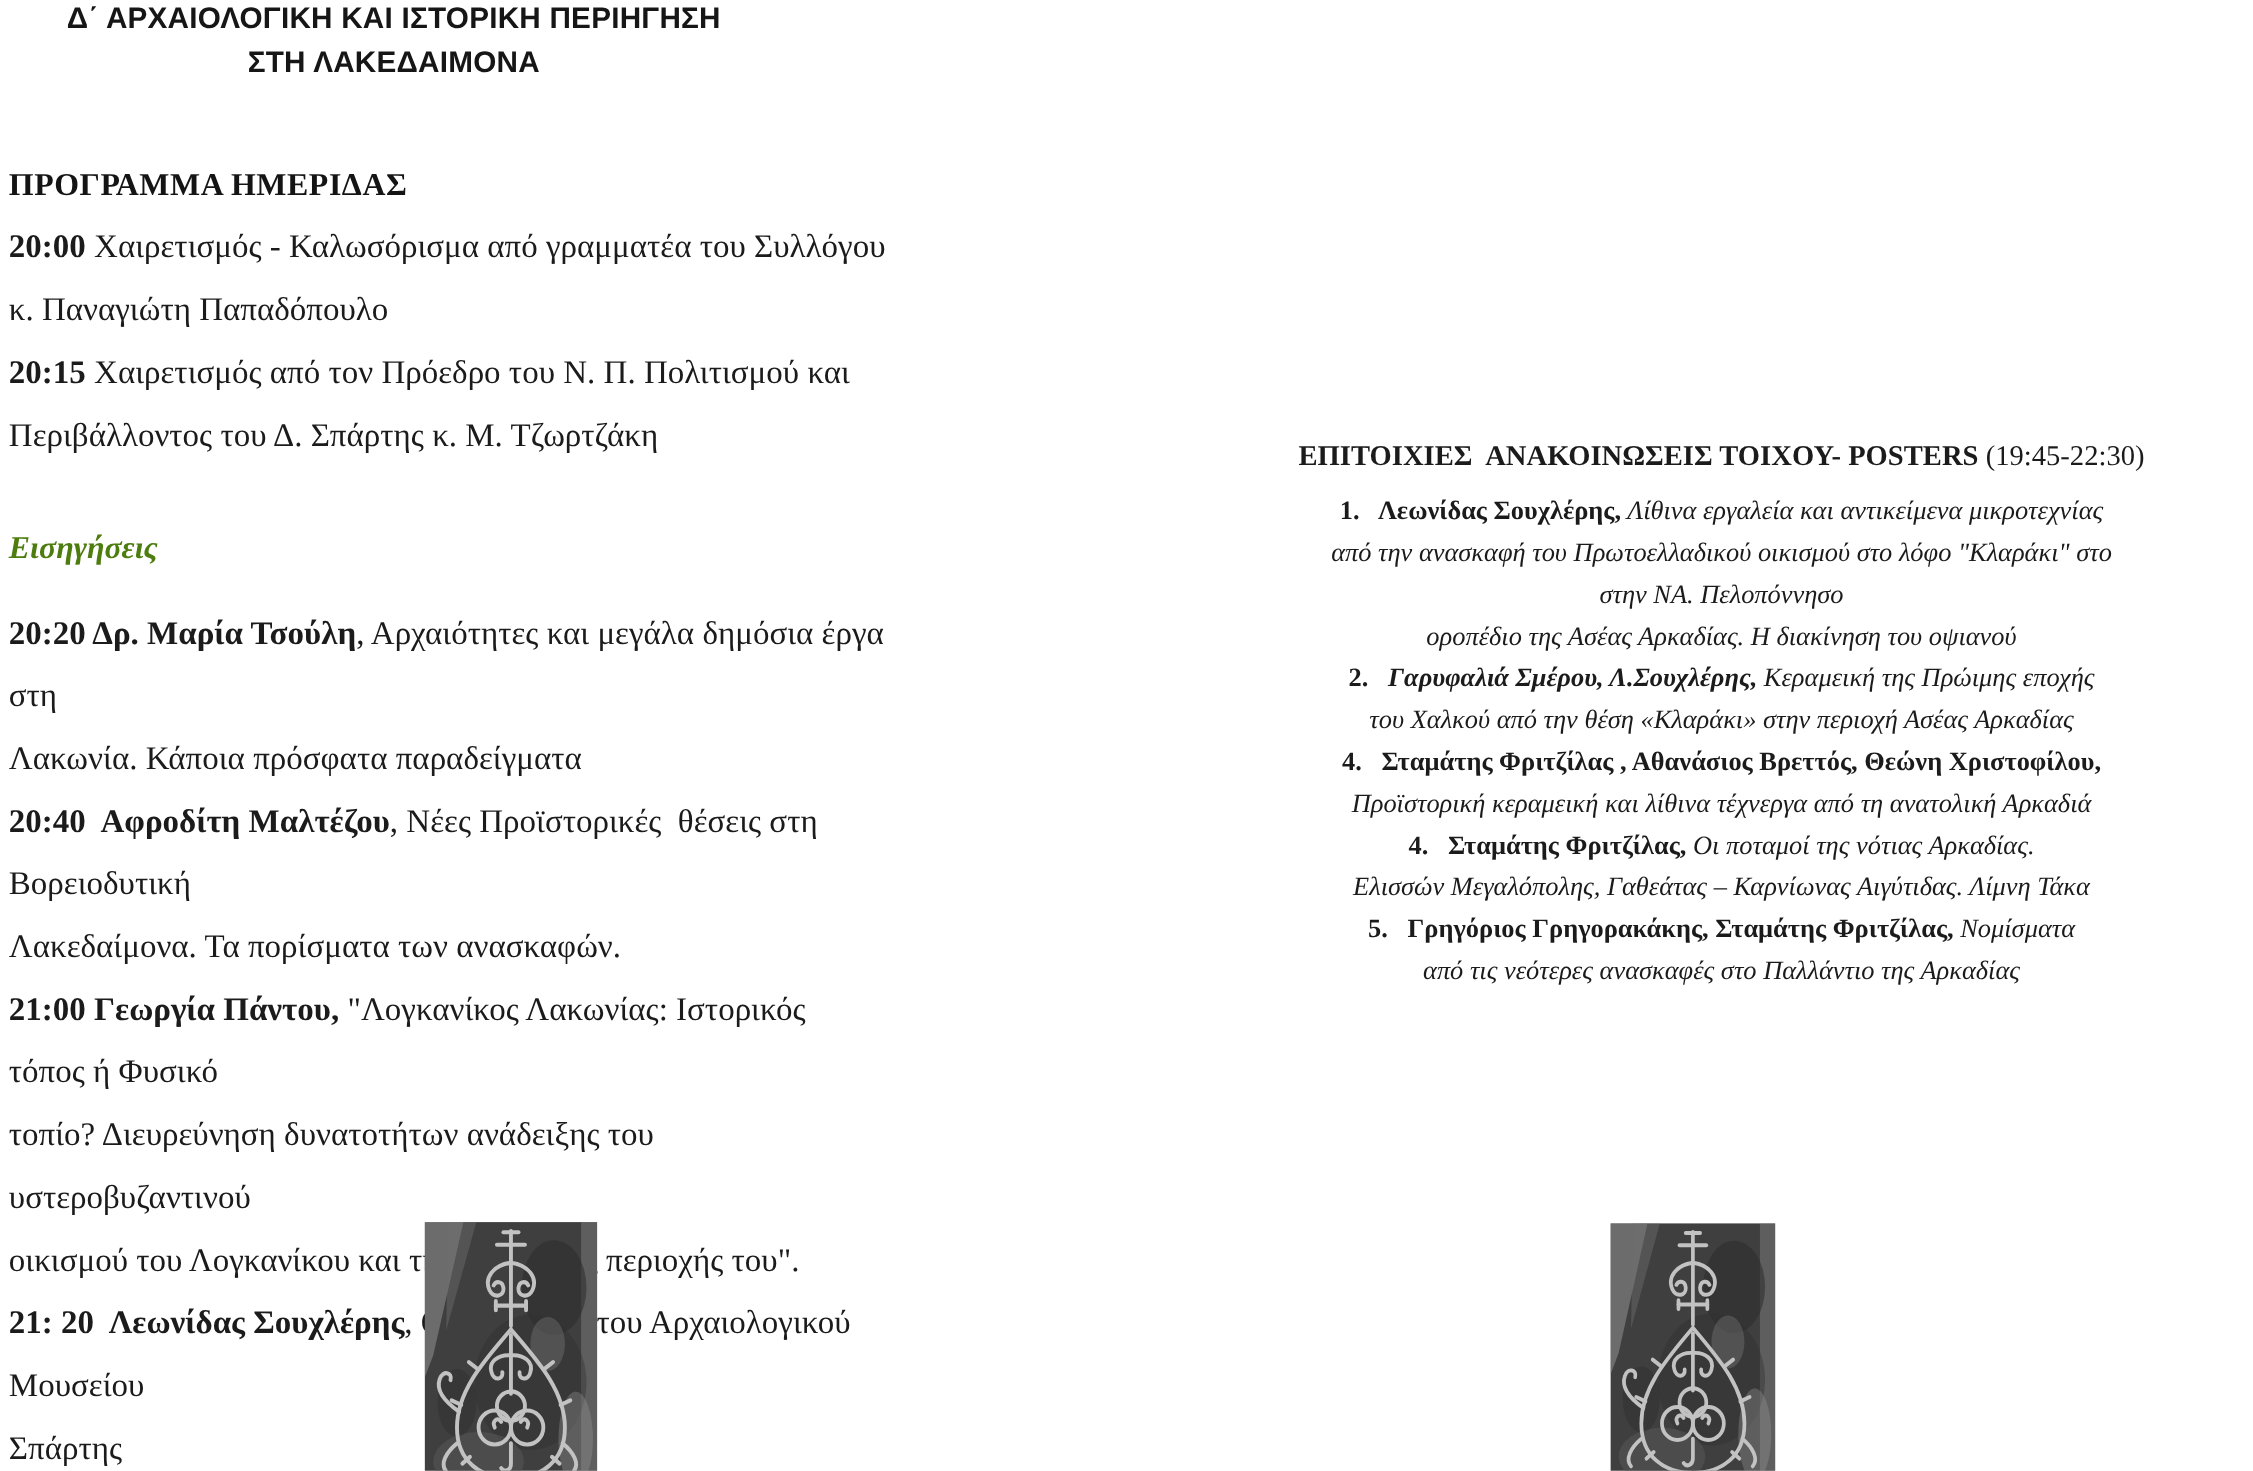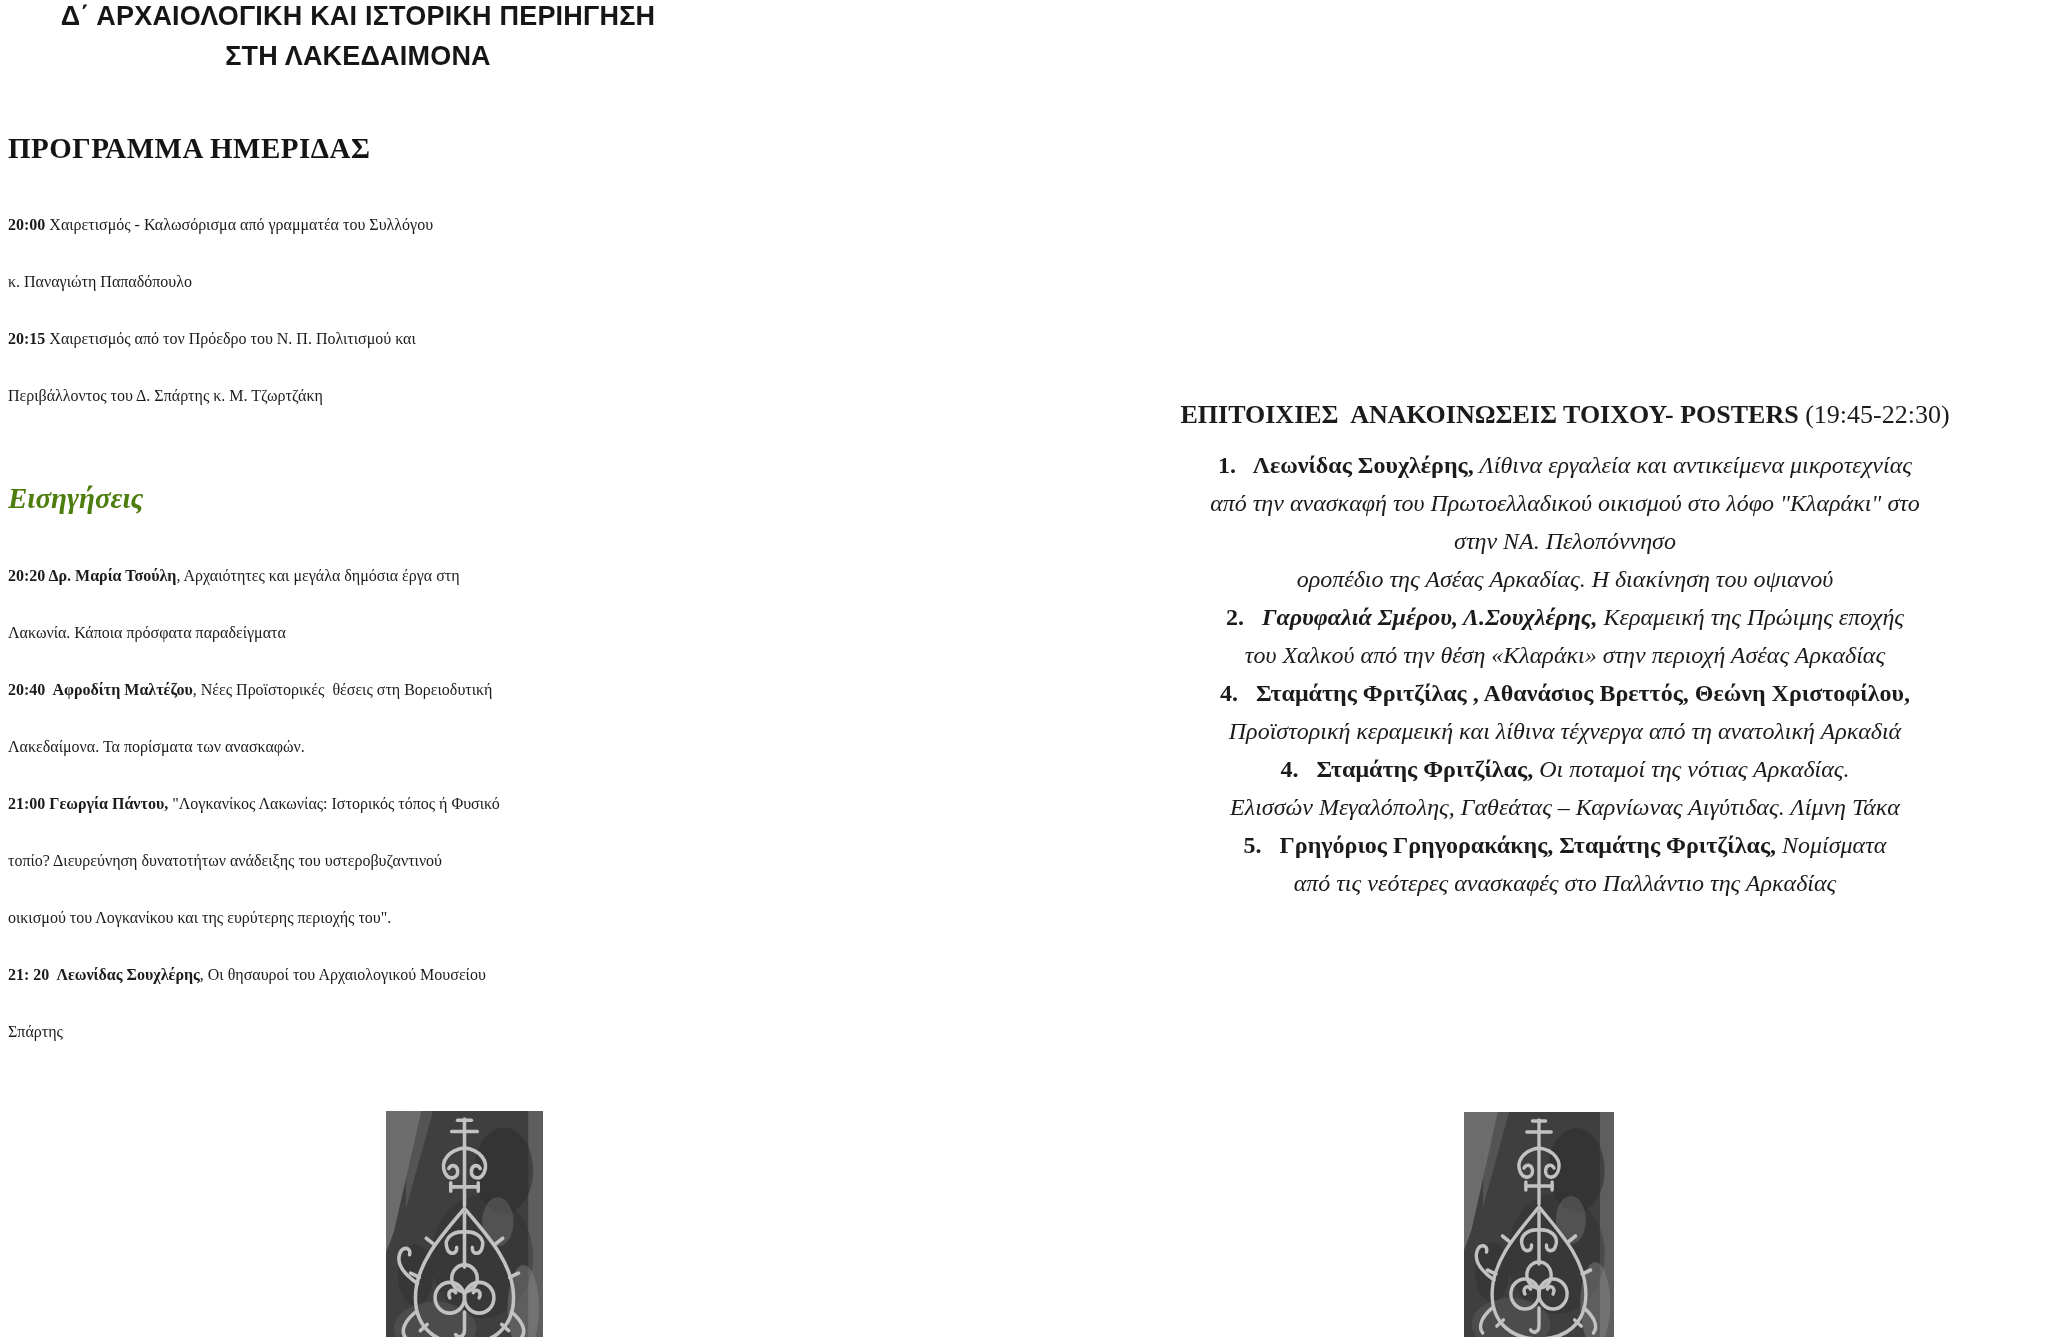--- a/index.html
+++ b/index.html
@@ -27,32 +27,32 @@
     font-weight: bold;
     font-size: 27px;
     line-height: 40px;
     color: #161616;
     letter-spacing: 0.2px;
   }
 
   
   #program-heading {
     left: 8px;
-    top: 132px;
+    top: 152px;
     margin: 0;
     font-family: "Liberation Serif", serif;
     font-weight: bold;
     font-size: 29px;
     letter-spacing: 0.5px;
     color: #141414;
   }
   .left-lines {
     left: 8px;
     width: 800px;
-    font-size: 16px;
+    font-size: 30px;
   }
   .left-lines .tline {
     line-height: 57px;
     white-space: pre-wrap;
   }
   #opening-lines { top: 196px; }
   #sessions-heading {
     left: 8px;
     top: 482px;
     margin: 0;

